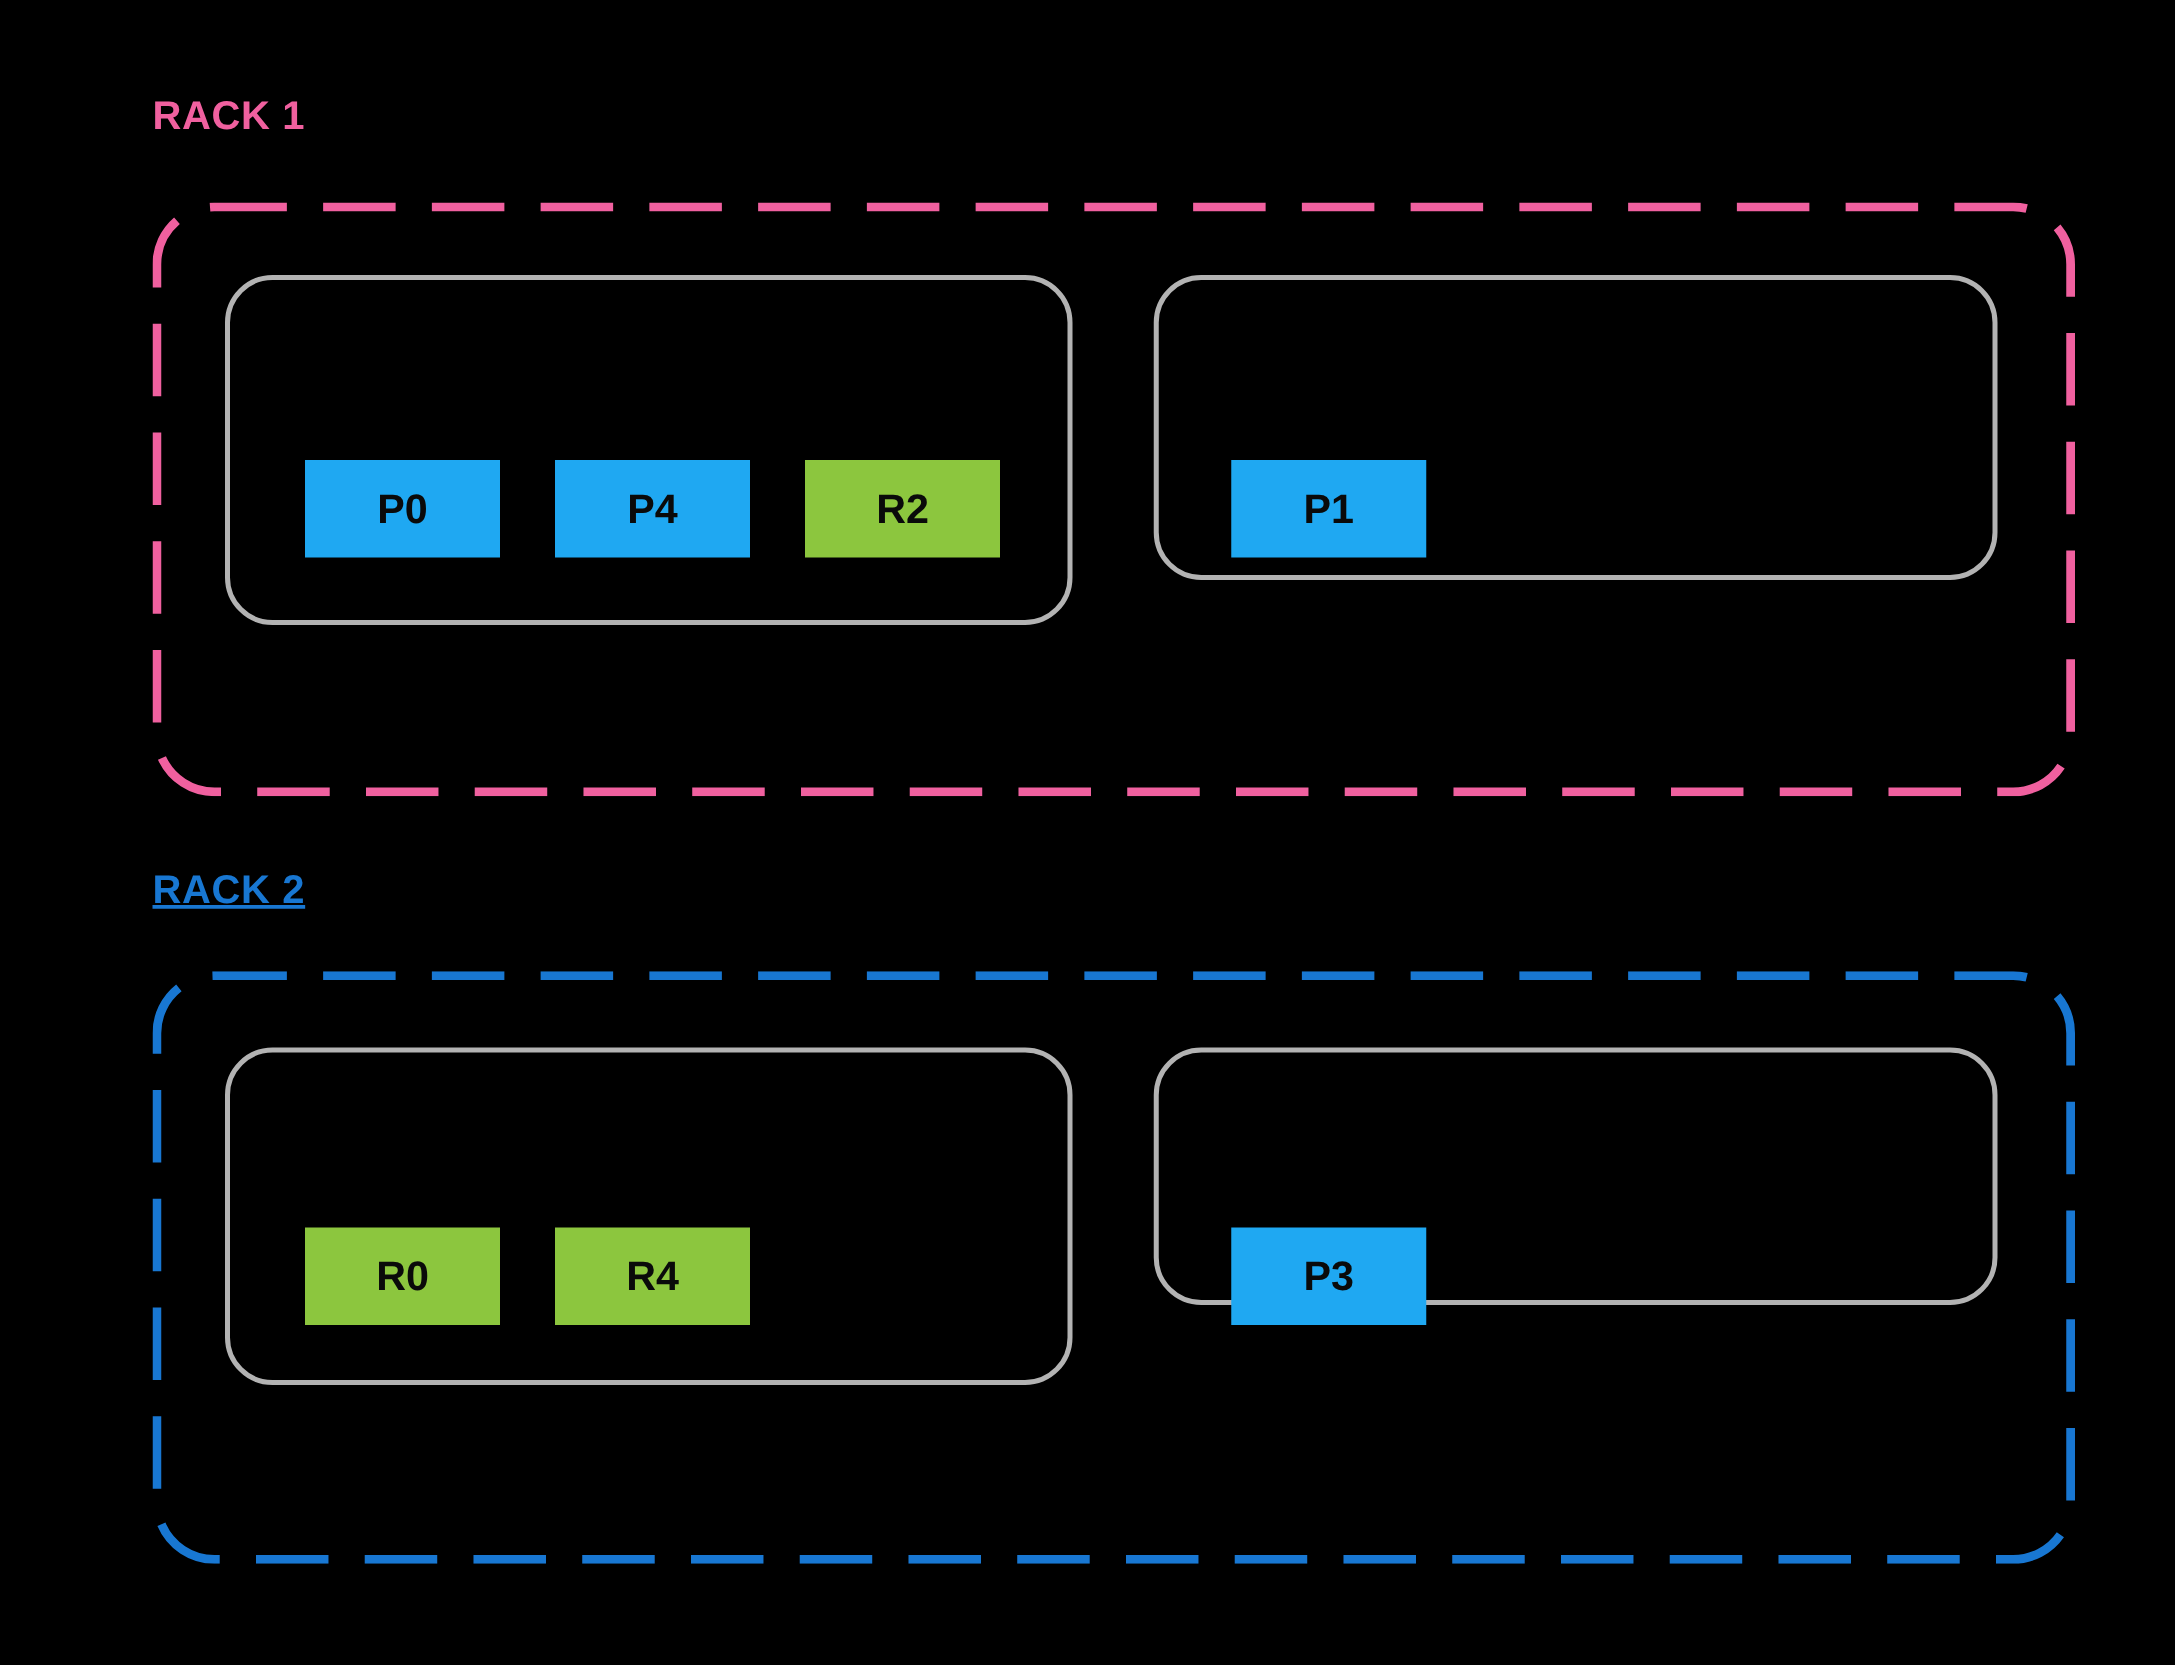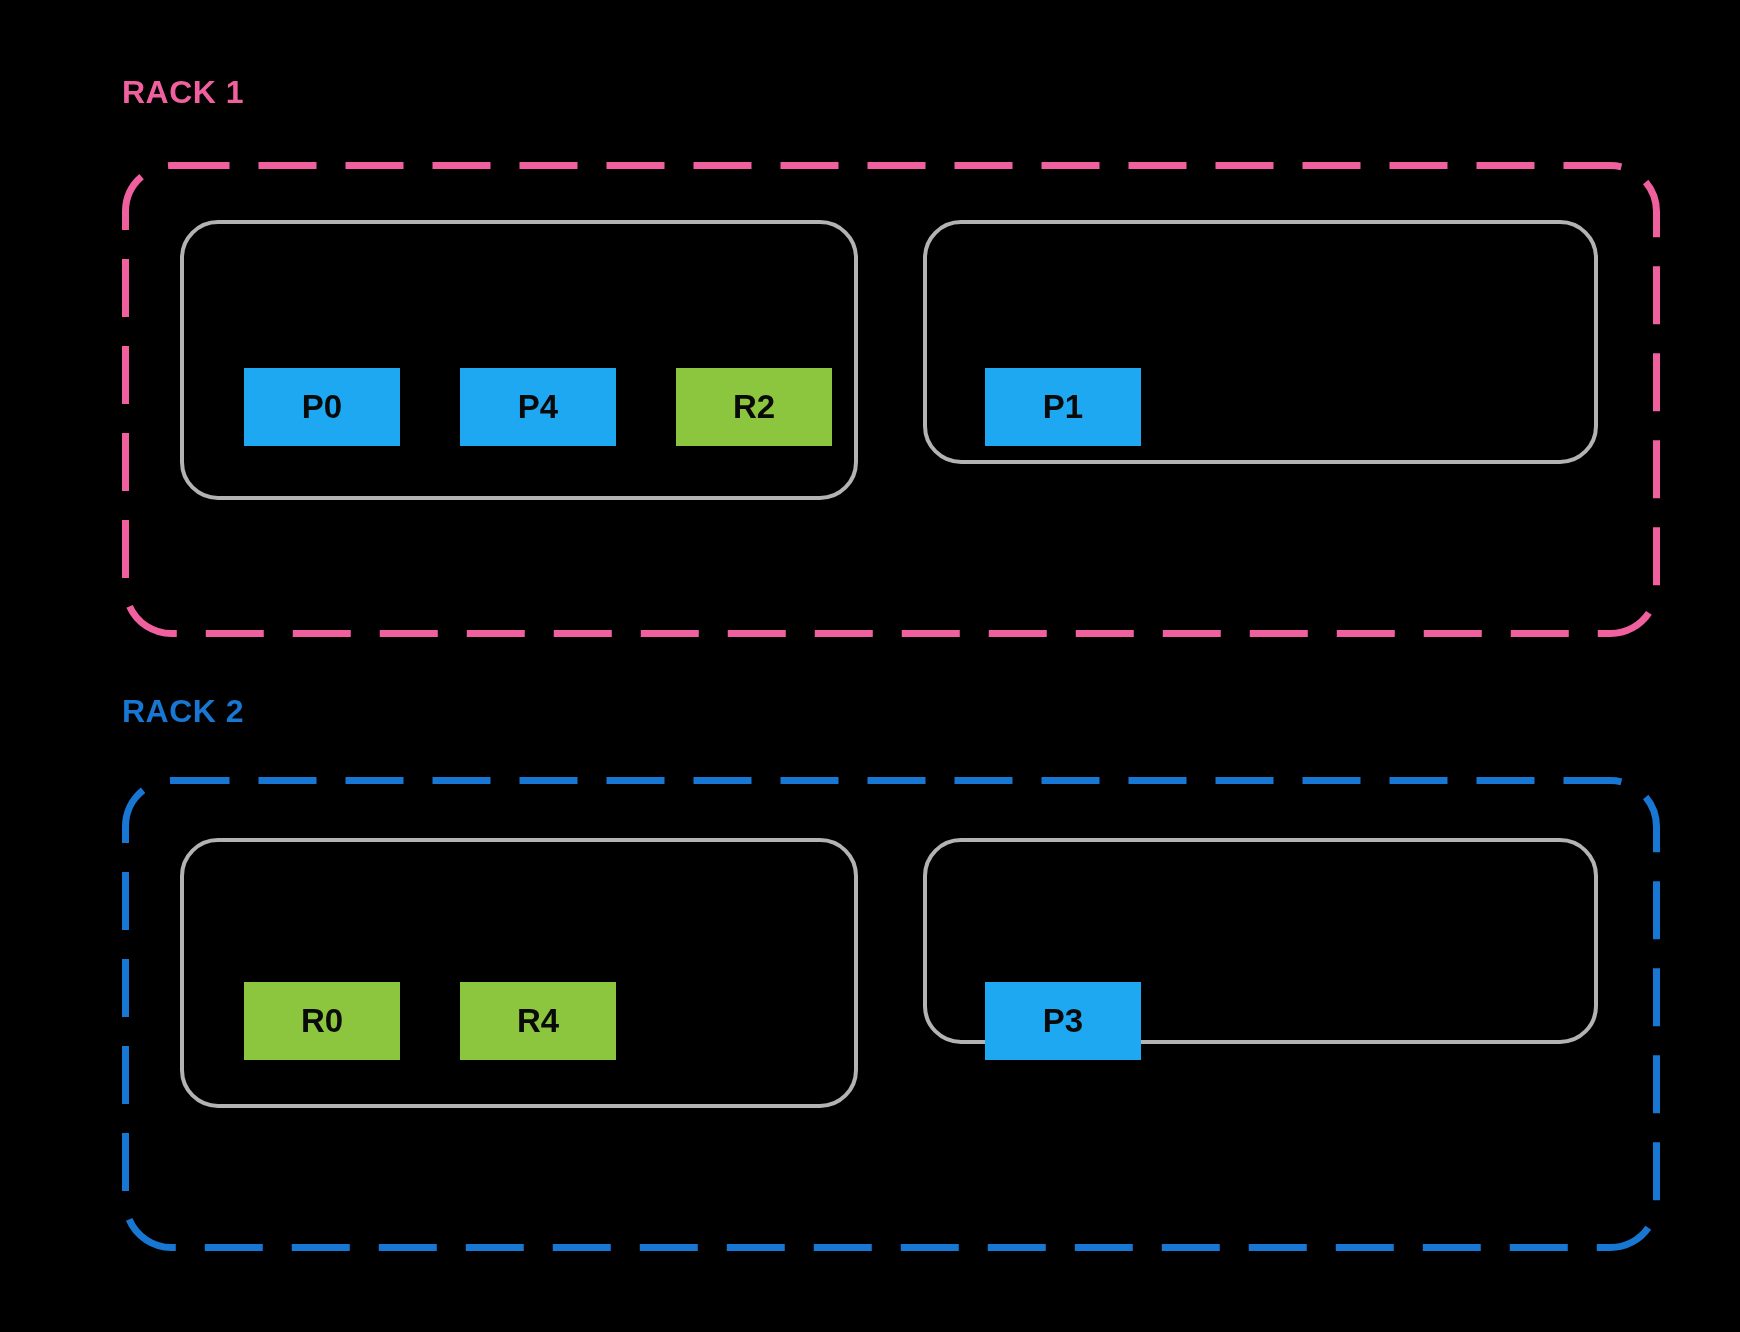--- a/index.html
+++ b/index.html
@@ -44,21 +44,21 @@
   .machine {
     position: absolute;
     border: 4px solid var(--machine-border, #B3B3B3);
     border-radius: 38px;
     box-sizing: border-box;
     background: transparent;
   }
   .blocks-row {
     position: absolute;
     display: flex;
-    gap: 60px;
+    gap: 44px;
   }
   .block {
     width: 156px;
     height: 78px;
     display: flex;
     align-items: center;
     justify-content: center;
     font-size: 33px;
     font-weight: 700;
     color: var(--block-text, #0A0A0A);
@@ -86,21 +86,21 @@
       </div>
     </div>
 
     <div class="machine" style="left:801px; top:58px; width:675px; height:244px;">
       <div class="blocks-row" style="left:58px; top:144px;">
         <div class="block primary">P1</div>
       </div>
     </div>
   </div>
 
-  <div class="rack-label rack2-text" style="left:122px; top:695px;">RACK 2</div>
+  <div class="rack-label rack2-text" style="left:122px; top:695px;text-decoration:underline;">RACK 2</div>
 
   <div class="rack-area" style="left:122px; top:777px; width:1538px; height:474px;">
     <svg class="rack-border r2" width="1538" height="474" viewBox="0 0 1538 474">
       <rect x="3.5" y="3.5" width="1531" height="467" rx="46"></rect>
     </svg>
 
     <div class="machine" style="left:58px; top:61px; width:678px; height:270px;">
       <div class="blocks-row" style="left:60px; top:140px;">
         <div class="block replica">R0</div>
         <div class="block replica">R4</div>

